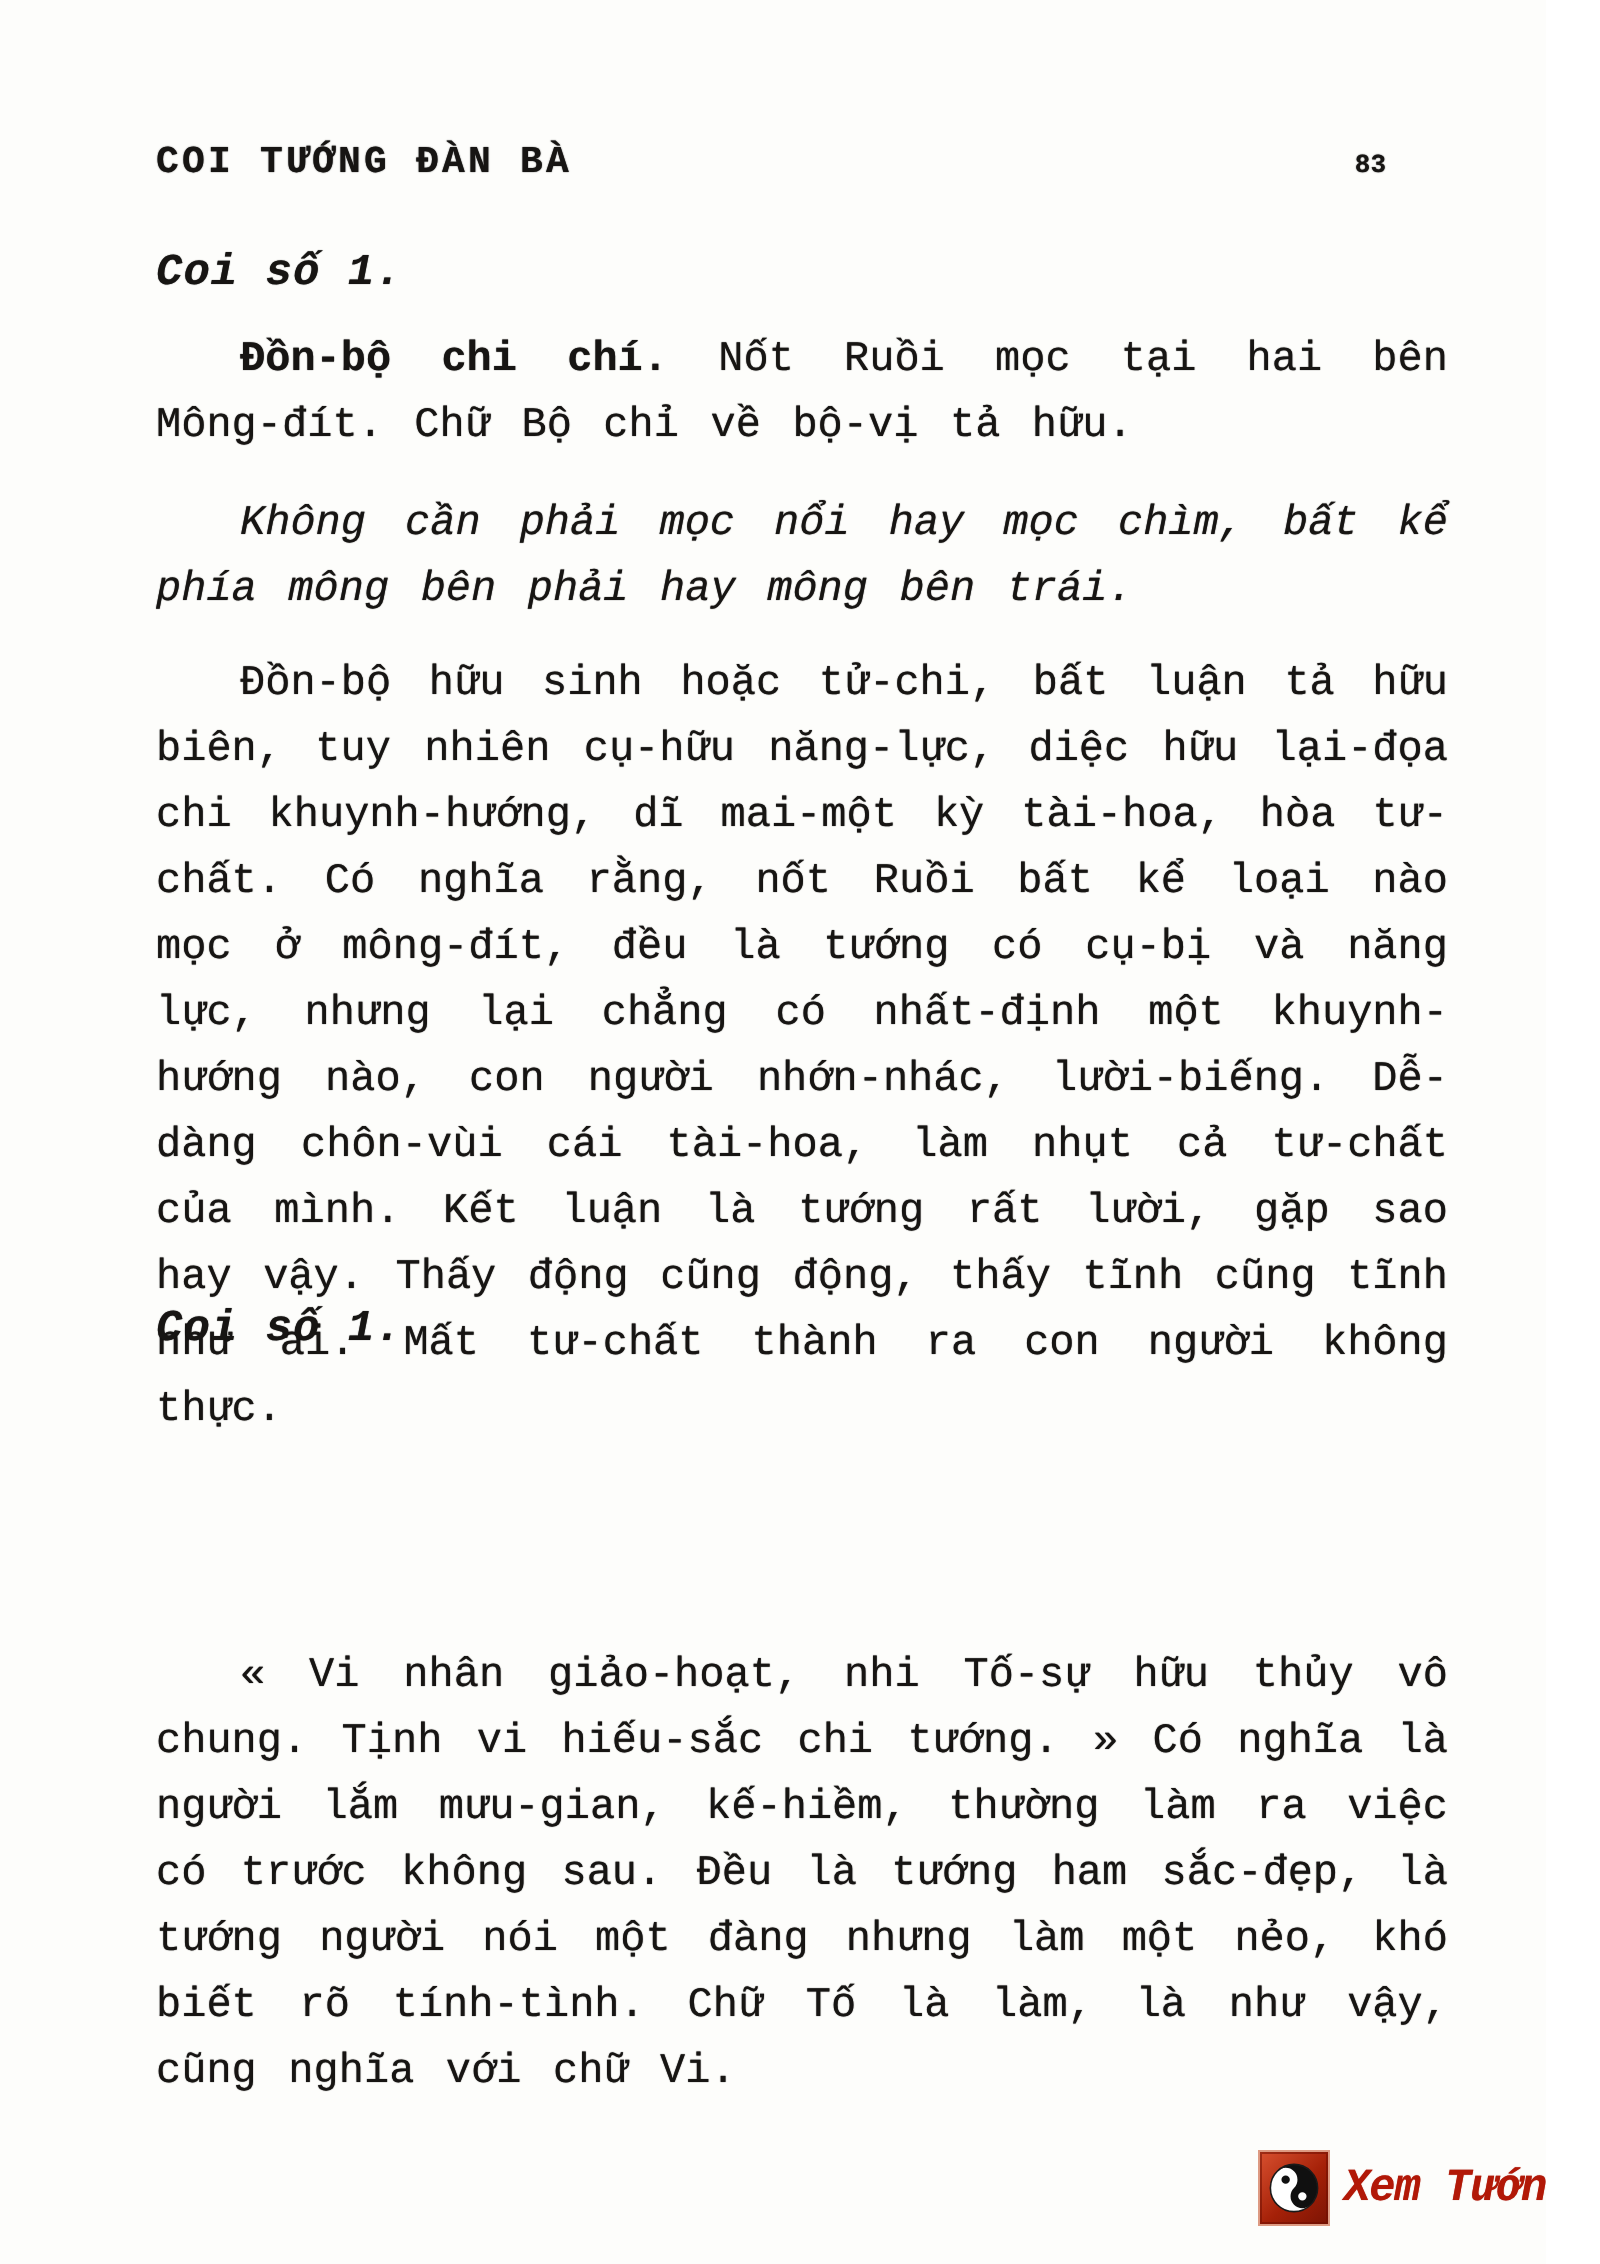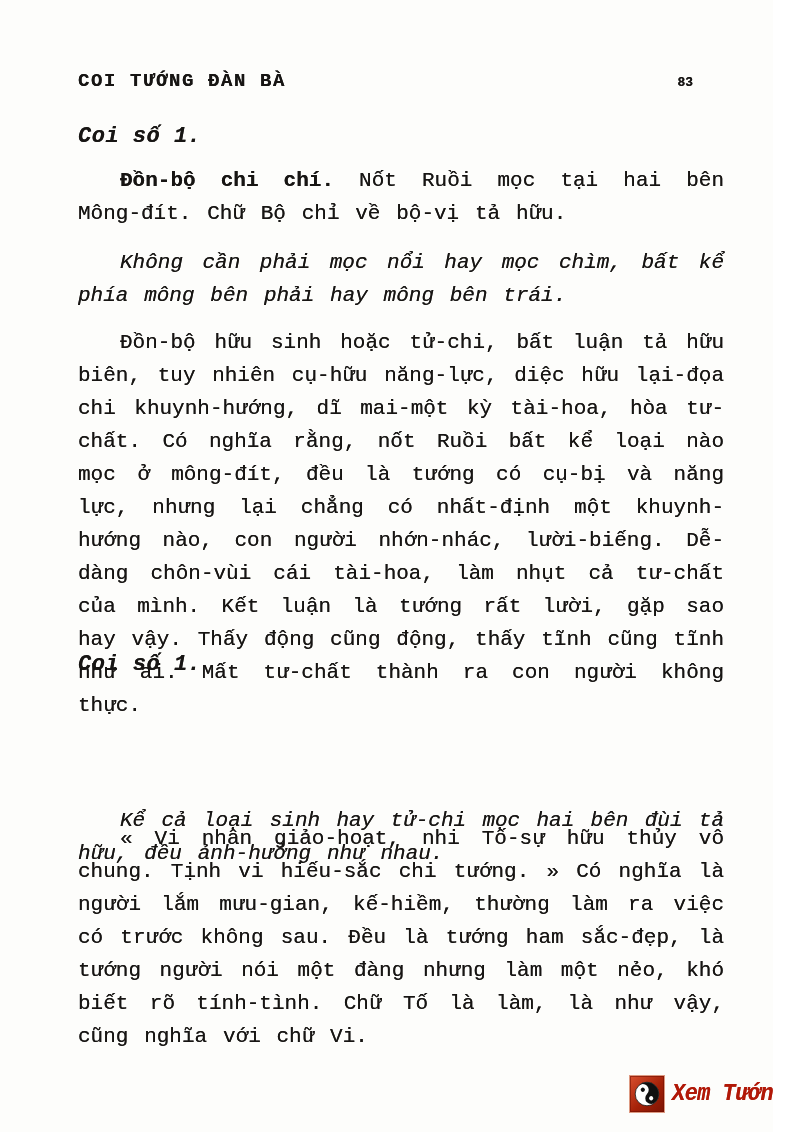--- a/index.html
+++ b/index.html
@@ -58,21 +58,20 @@
 
   <p class="para" style="top:164px"><strong class="lead">Đồn-bộ chi chí.</strong> <span>Nốt Ruồi mọc tại hai bên Mông-đít. Chữ Bộ chỉ về bộ-vị tả hữu.</span></p>
 
   <p class="para italic" style="top:246px">Không cần phải mọc nổi hay mọc chìm, bất kể phía mông bên phải hay mông bên trái.</p>
 
   <p class="para" style="top:326px">Đồn-bộ hữu sinh hoặc tử-chi, bất luận tả hữu biên, tuy nhiên cụ-hữu năng-lực, diệc hữu lại-đọa chi khuynh-hướng, dĩ mai-một kỳ tài-hoa, hòa tư-chất. Có nghĩa rằng, nốt Ruồi bất kể loại nào mọc ở mông-đít, đều là tướng có cụ-bị và năng lực, nhưng lại chẳng có nhất-định một khuynh-hướng nào, con người nhớn-nhác, lười-biếng. Dễ-dàng chôn-vùi cái tài-hoa, làm nhụt cả tư-chất của mình. Kết luận là tướng rất lười, gặp sao hay vậy. Thấy động cũng động, thấy tĩnh cũng tĩnh như ai. Mất tư-chất thành ra con người không thực.</p>
 
   <h2 class="sec-heading" style="top:652px">Coi số 1.</h2>
 
 
-  <p class="para italic" style="top:804px">Kể cả loại sinh hay tử-chi mọc hai bên đùi tả hữu, đều ảnh-hưởng như nhau.</p>
 
   <p class="para" style="top:822px">« Vi nhân giảo-hoạt, nhi Tố-sự hữu thủy vô chung. Tịnh vi hiếu-sắc chi tướng. » Có nghĩa là người lắm mưu-gian, kế-hiềm, thường làm ra việc có trước không sau. Đều là tướng ham sắc-đẹp, là tướng người nói một đàng nhưng làm một nẻo, khó biết rõ tính-tình. Chữ Tố là làm, là như vậy, cũng nghĩa với chữ Vi.</p>
 
   <div class="watermark">
     <span class="yy-box">
       <svg viewBox="0 0 32 32" width="28" height="28" aria-hidden="true">
         <g transform="rotate(-45 16 16)">
           <circle cx="16" cy="16" r="13.5" fill="#ffffff"></circle>
           <path d="M16,2.5 a13.5,13.5 0 0 1 0,27 a6.75,6.75 0 0 1 0,-13.5 a6.75,6.75 0 0 0 0,-13.5 z" fill="#101010"></path>
           <circle cx="16" cy="9.25" r="2.4" fill="#101010"></circle>

